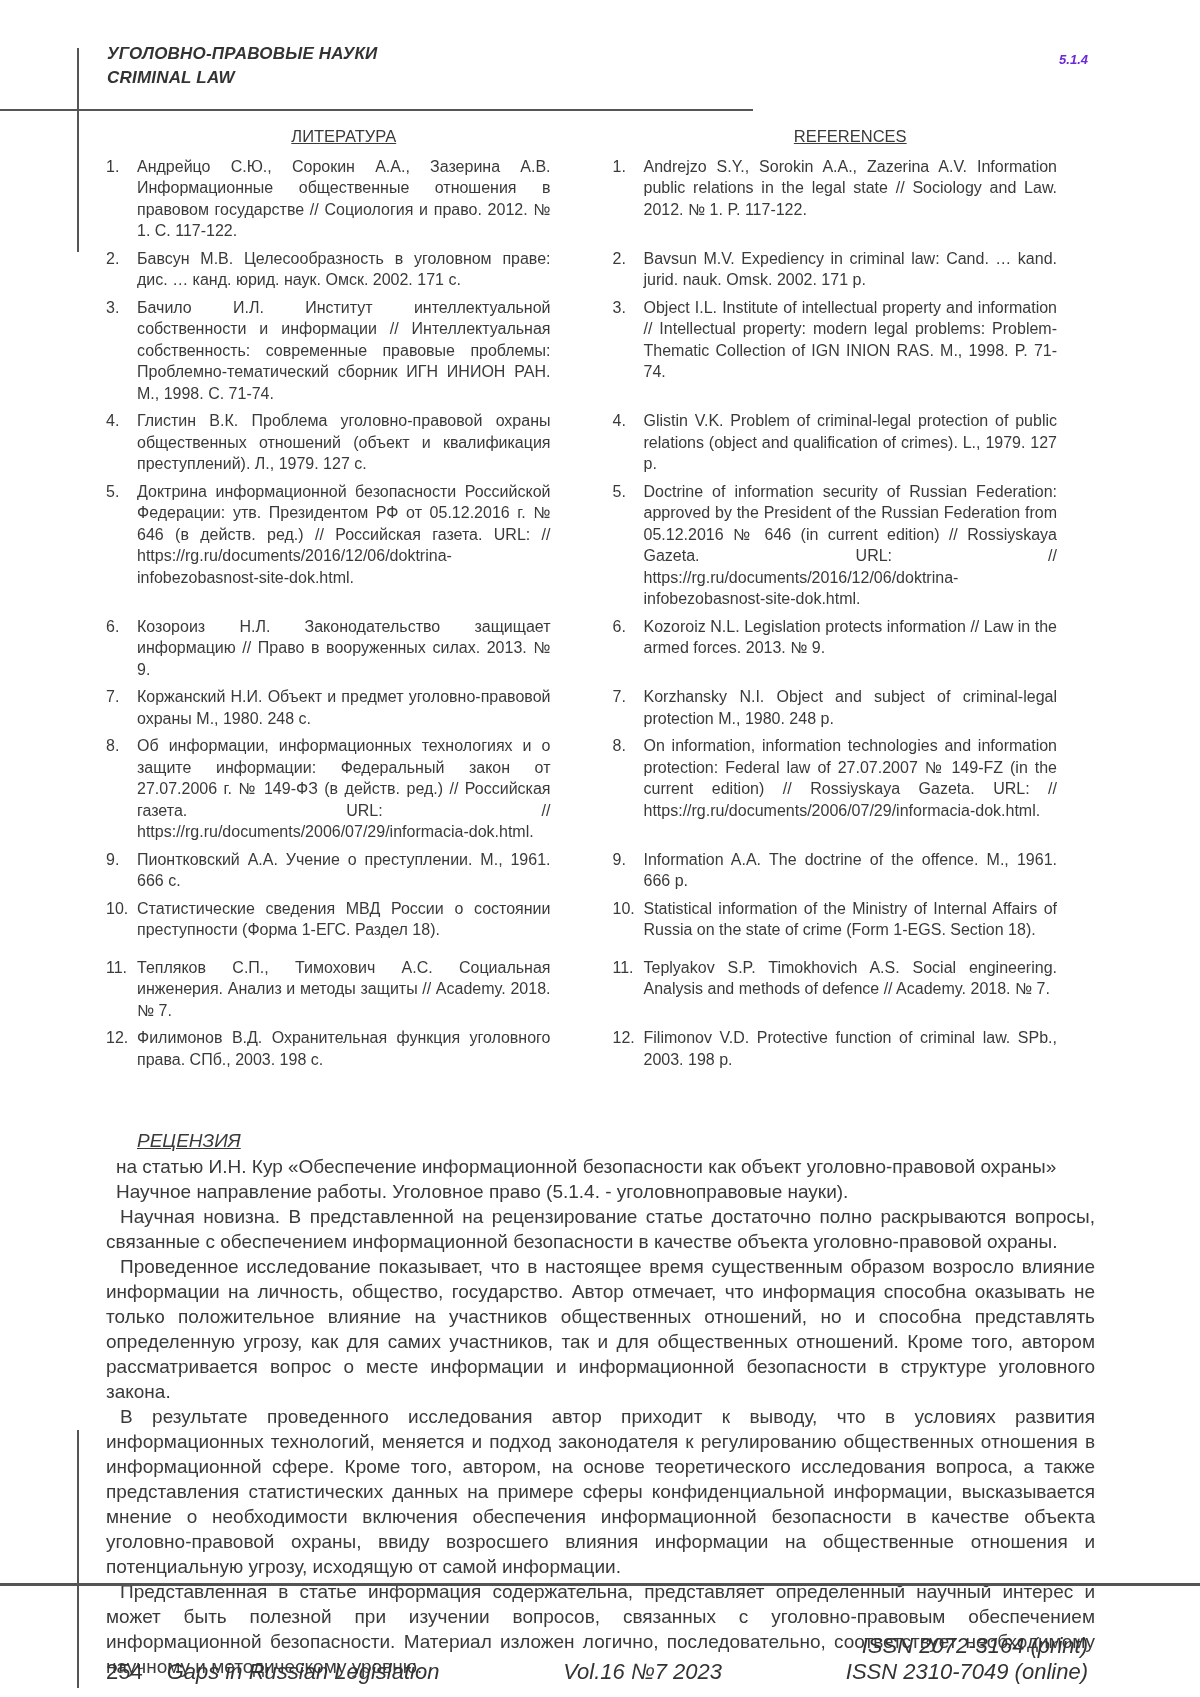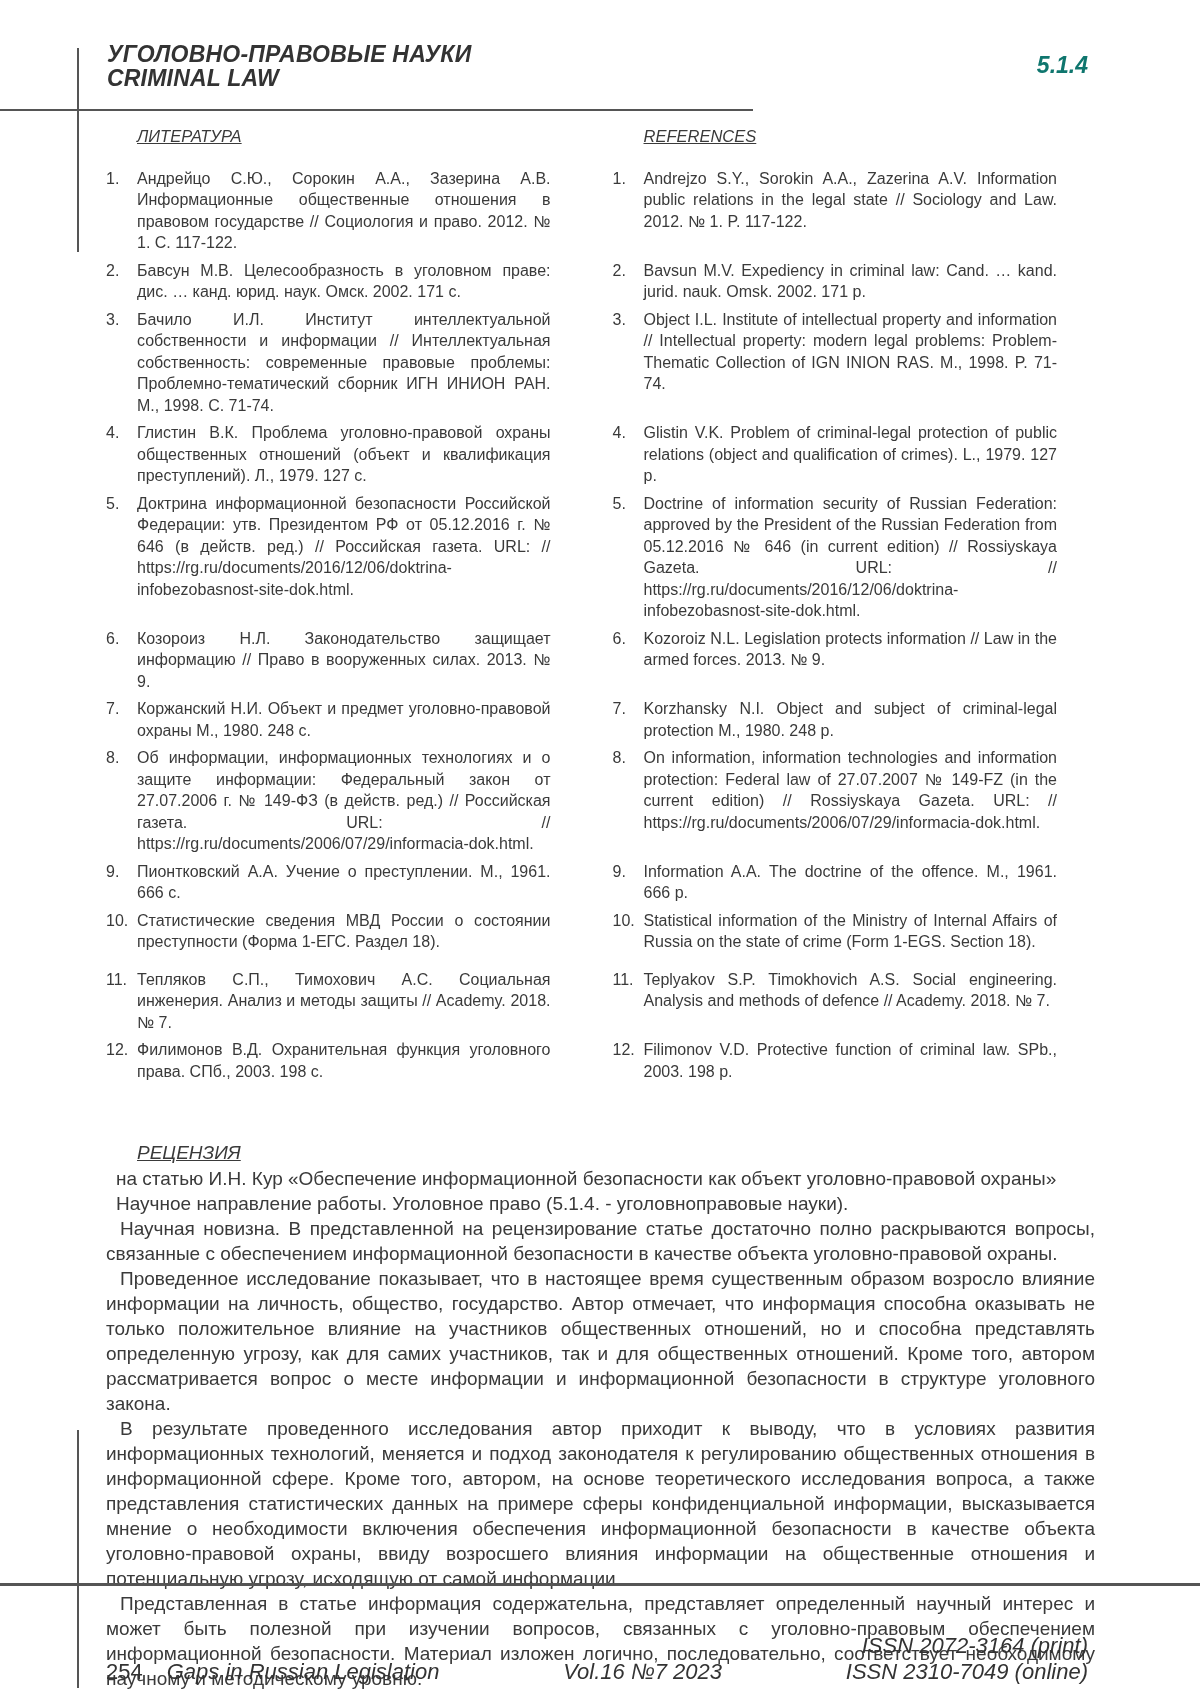--- a/index.html
+++ b/index.html
@@ -7,31 +7,31 @@
     position:relative;
     width:1200px; height:1697px;
     margin:0 auto;
     background:#ffffff;
     font-family:"Liberation Sans", sans-serif;
     color:#3a3a3a;
     overflow:hidden;
   }
   
   .page-header { position:absolute; top:42px; left:107px; }
-  .rubric { font-size:23px; font-weight:bold; font-style:italic; line-height:24px; letter-spacing:.2px; color:#333; }
-  .section-code { position:absolute; top:52px; right:112px; font-size:23px; font-weight:bold; font-style:italic; color:#0f766e; }
+  .rubric { font-size:17px; font-weight:bold; font-style:italic; line-height:24px; letter-spacing:.2px; color:#333; }
+  .section-code { position:absolute; top:52px; right:112px; font-size:13px; font-weight:bold; font-style:italic; color:#6d28d9; }
   .rule-top { position:absolute; left:0; top:109px; width:753px; height:2px; background:#555; }
   .vrule-top { position:absolute; left:77px; top:48px; width:2px; height:204px; background:#555; }
   .vrule-bottom { position:absolute; left:77px; top:1430px; width:2px; height:258px; background:#555; }
 
   
   .content { position:absolute; left:106px; right:105px; top:126px; }
   .refs { display:grid; grid-template-columns:1fr 1fr; column-gap:62px; row-gap:6px; margin-right:38px;
           font-size:16px; line-height:21.5px; }
-  .ref-head { font-style:italic; text-decoration:underline; margin-left:31px; font-size:16.5px; margin-bottom:14px; }
+  .ref-head { text-decoration:underline; margin-left:31px; font-size:16.5px; margin-bottom:2px;text-align:center; }
   .ref-item { display:flex; }
   .ref-num { flex:0 0 31px; width:31px; }
   .ref-body { flex:1; text-align:justify; overflow-wrap:break-word; }
   .au { }
   .gap-top { margin-top:10px; }
 
   
   .review { margin-top:58px; font-size:19px; line-height:25px; }
   .review-heading { font-style:italic; text-decoration:underline; margin-left:31px; margin-bottom:1px; }
   .intro-line { padding-left:10px; }

